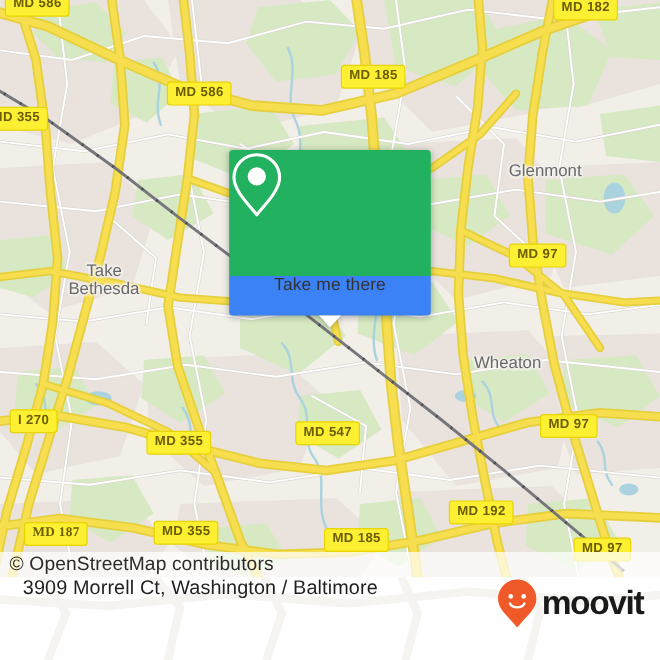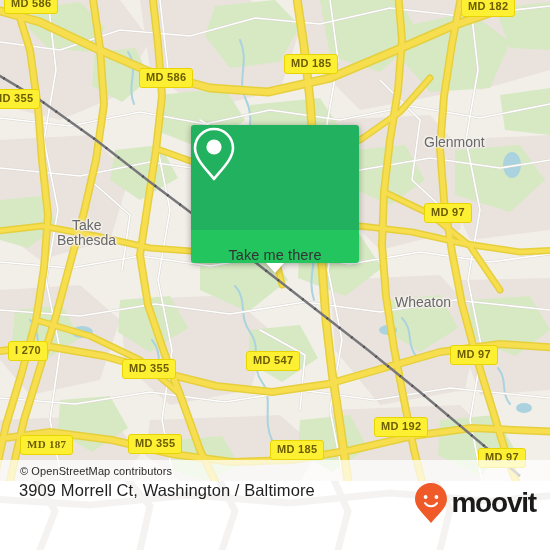--- a/index.html
+++ b/index.html
@@ -43,35 +43,35 @@
     line-height:1.15;
   }
 
   
   #attrib{
     position:absolute;left:0;bottom:0;width:550px;height:21px;
     background:rgba(255,255,255,.72);
     display:flex;align-items:center;
   }
   #attrib span{
-    font-size:11px;color:#2b2b2b;padding-left:20px;letter-spacing:.1px;
+    font-size:16px;color:#2b2b2b;padding-left:8px;letter-spacing:.1px;
   }
 
   
   #card{
     position:absolute;left:191px;top:125px;width:168px;
     filter:drop-shadow(0 1px 3px rgba(0,0,0,.33));
   }
   #card-top{
     height:105px;border-radius:3px 3px 0 0;
     display:flex;align-items:center;justify-content:center;
   }
   #card-btn{
-    height:33px;background:#22c55e;border-radius:0 0 3px 3px;
-    display:flex;align-items:flex-end;justify-content:center;
+    height:33px;background:#3b82f6;border-radius:0 0 3px 3px;
+    display:flex;align-items:flex-start;justify-content:center;
   }
   #card-btn span{font-size:14.5px;color:#333333;letter-spacing:.1px;}
   #card-tail{
     position:absolute;left:50%;top:138px;margin-left:-9px;
     width:0;height:0;
     border-left:9px solid transparent;
     border-right:9px solid transparent;
     border-top:10px solid #ffffff;
   }
 

